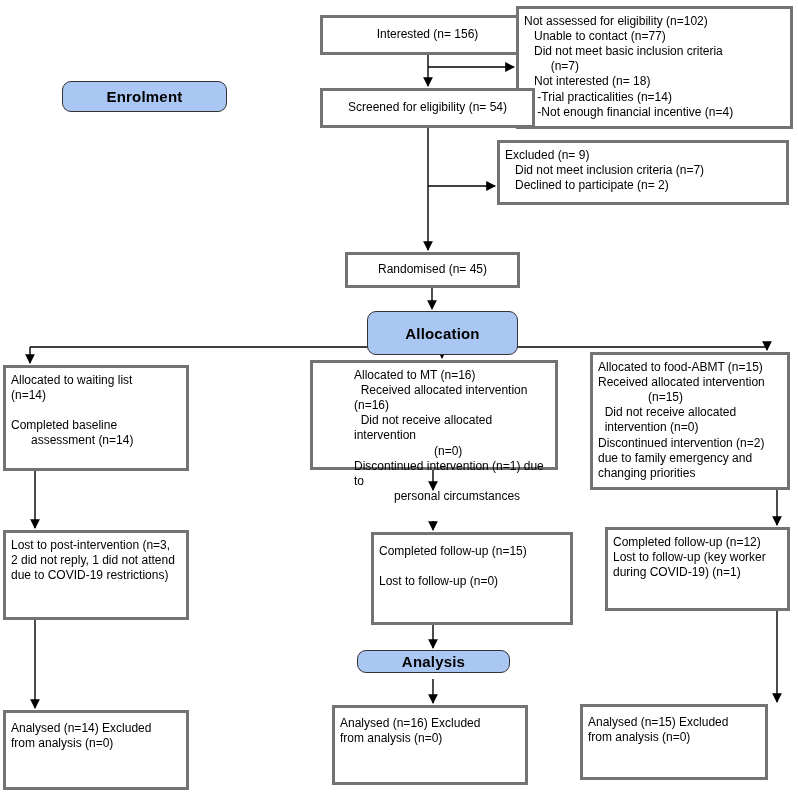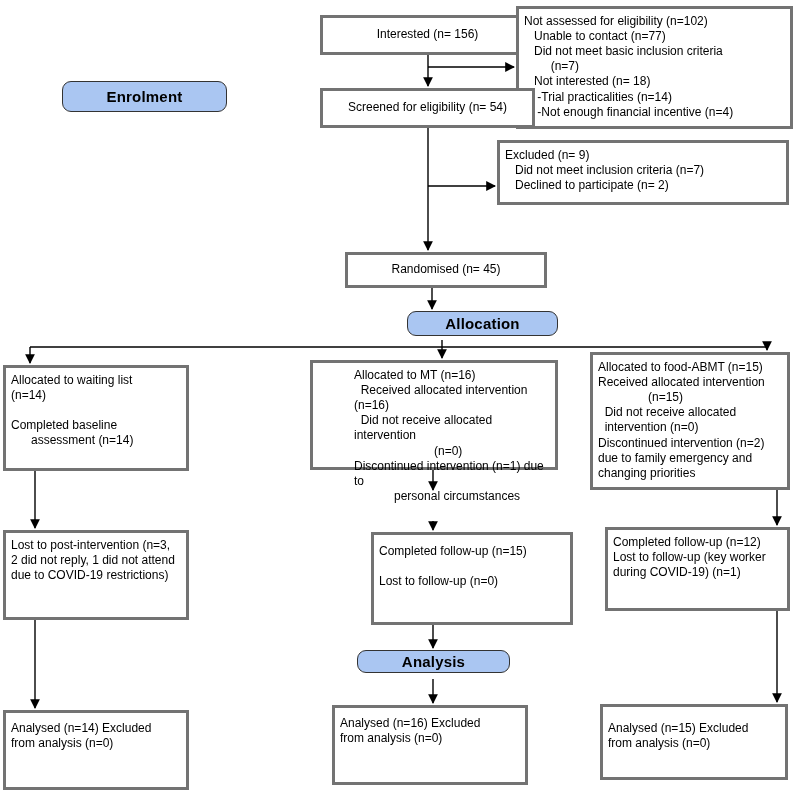--- a/index.html
+++ b/index.html
@@ -34,33 +34,33 @@
     font-weight: bold;
     font-size: 15px;
     letter-spacing: 0.2px;
   }
   
   #b-interested    { left: 320px; top: 15px;  width: 215px; height: 40px; }
   #b-notassessed   { left: 516px; top: 6px;   width: 277px; height: 123px; }
   #s-enrolment     { left: 62px;  top: 81px;  width: 165px; height: 31px; }
   #b-screened      { left: 320px; top: 88px;  width: 215px; height: 40px; }
   #b-excluded      { left: 497px; top: 140px; width: 292px; height: 65px; }
-  #b-randomised    { left: 345px; top: 252px; width: 202px; height: 36px; }
-  #s-allocation    { left: 367px; top: 311px; width: 151px; height: 25px; margin-left: 40px; }
+  #b-randomised    { left: 345px; top: 252px; width: 175px; height: 36px; }
+  #s-allocation    { left: 367px; top: 311px; width: 151px; height: 44px; }
   #b-waiting       { left: 3px;   top: 365px; width: 186px; height: 106px; }
   #b-mt            { left: 310px; top: 360px; width: 248px; height: 110px; padding-left: 41px; }
   #b-abmt          { left: 590px; top: 352px; width: 200px; height: 138px; }
   #s-followup      { left: 367px; top: 492px; width: 151px; height: 29px; }
   #b-lostpost      { left: 3px;   top: 530px; width: 186px; height: 90px; }
   #b-mtfu          { left: 332px; top: 532px; width: 202px; height: 93px; padding-top: 9px; margin-left: 39px; }
   #b-abmtfu        { left: 605px; top: 527px; width: 185px; height: 84px; }
   #s-analysis      { left: 357px; top: 650px; width: 153px; height: 23px; }
   #b-wanalysed     { left: 3px;   top: 710px; width: 186px; height: 80px; padding-top: 8px; }
   #b-mtanalysed    { left: 332px; top: 705px; width: 196px; height: 80px; padding-top: 8px; }
-  #b-abmtanalysed  { left: 600px; top: 704px; width: 188px; height: 76px; padding-top: 14px; }
+  #b-abmtanalysed  { left: 580px; top: 704px; width: 188px; height: 76px; padding-top: 8px; }
   .connectors line { stroke: var(--arrow, #000); stroke-width: 1.4; }
   .connectors .arrowhead-shape { fill: var(--arrow, #000); }
 </style>
 </head>
 <body>
 
 <div class="diagram">
 
   <svg class="connectors" width="798" height="793" viewBox="0 0 798 793" aria-hidden="true">
     <defs>

